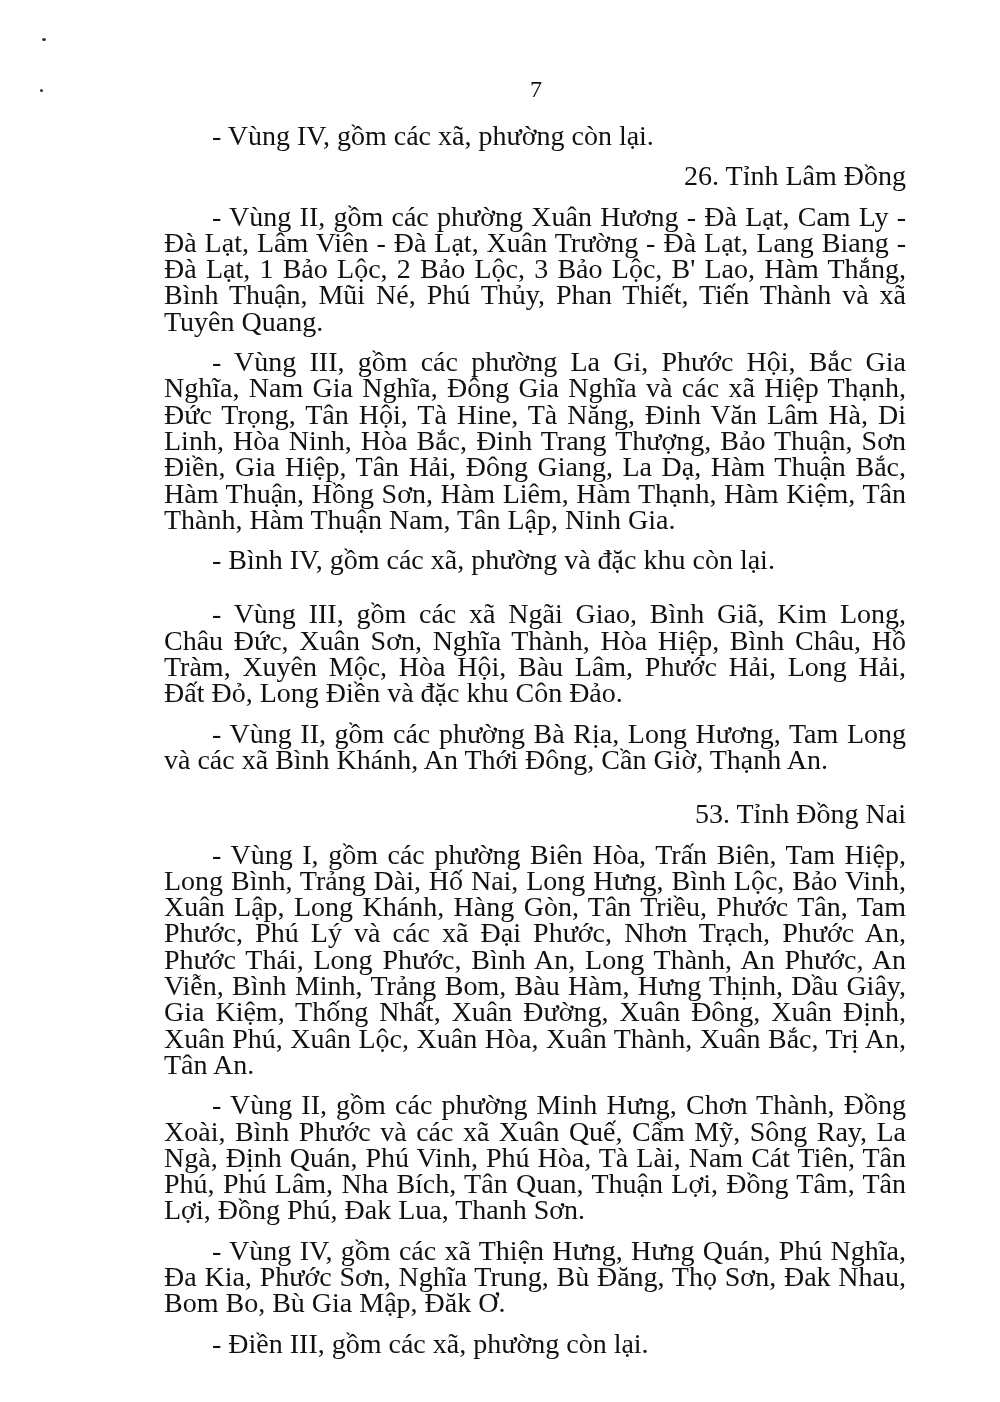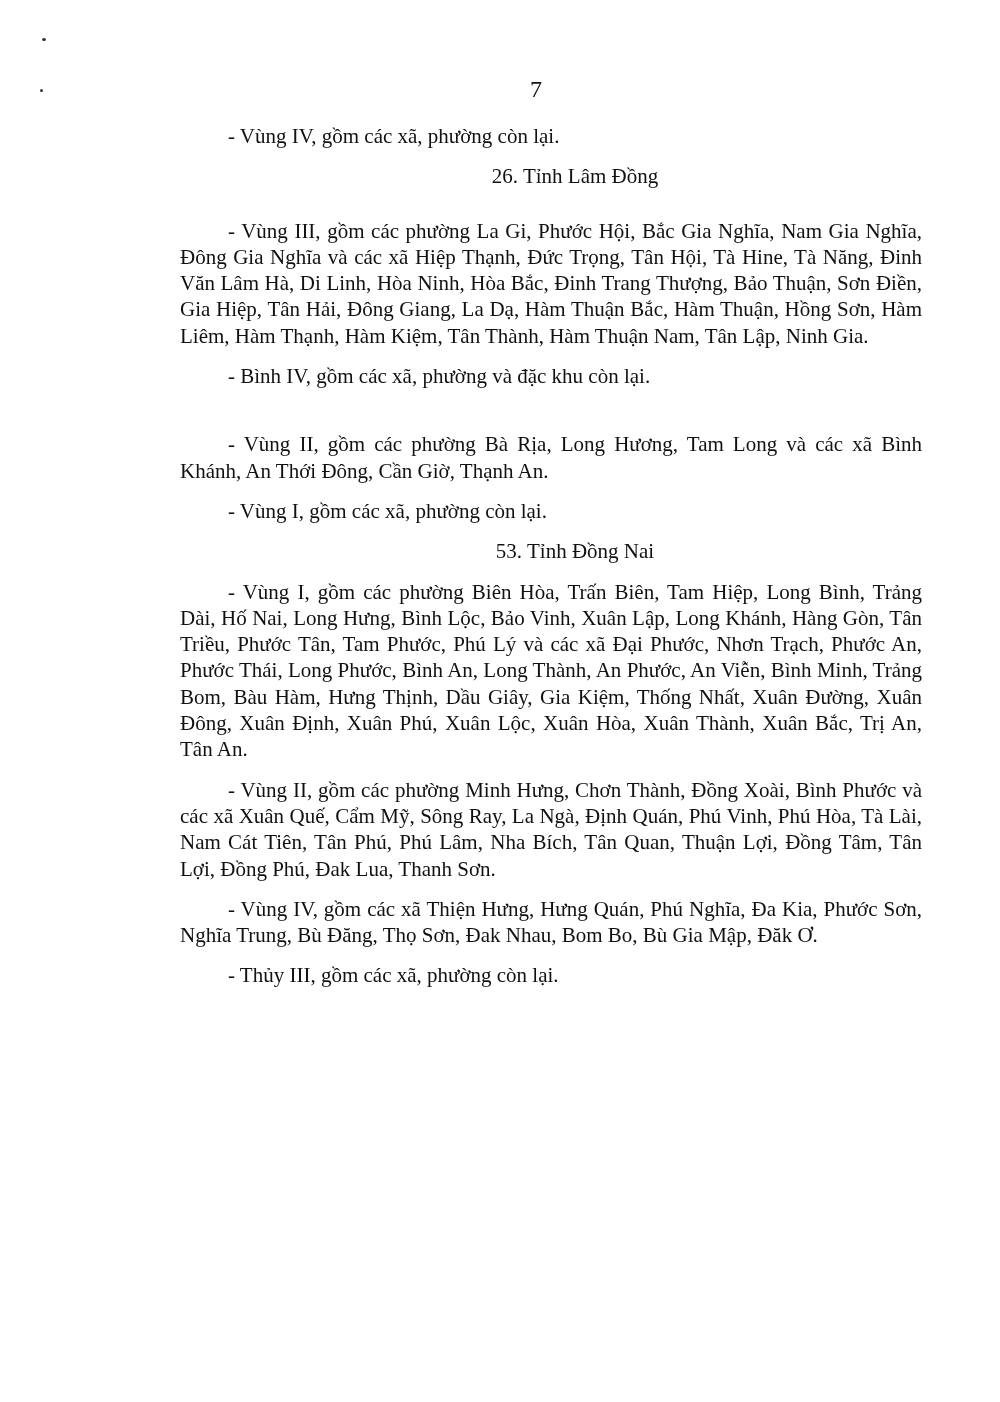--- a/index.html
+++ b/index.html
@@ -25,62 +25,63 @@
       left: 0;
       width: 1000px;
       top: 76px;
       text-align: center;
       font-size: 24px;
       padding-left: 72px;
       box-sizing: border-box;
     }
     .content {
       position: absolute;
-      left: 180px;
+      left: 164px;
       top: 123px;
       width: 742px;
-      font-size: 21px;
+      font-size: 28px;
       line-height: 26.3px;
     }
     .para {
       margin: 0;
       text-align: justify;
       text-indent: 48px;
     }
     .para.heading {
-      text-align: center;
+      text-align: right;
     }
     .sp-small { height: 14px; }
   </style>
 </head>
 <body>
 
 <span class="speck" style="left:42px;top:38px;width:4px;height:3px;"></span>
 <span class="speck" style="left:40px;top:89px;width:3px;height:3px;"></span>
 
 <div class="page-number">7</div>
 
 <div class="content">
   <p class="para">- Vùng IV, gồm các xã, phường còn lại.</p>
   <div class="sp-small"></div>
   <p class="para heading">26. Tỉnh Lâm Đồng</p>
   <div class="sp-small"></div>
+  <p class="para">- Vùng II, gồm các phường Xuân Hương - Đà Lạt, Cam Ly - Đà Lạt, Lâm Viên - Đà Lạt, Xuân Trường - Đà Lạt, Lang Biang - Đà Lạt, 1 Bảo Lộc, 2 Bảo Lộc, 3 Bảo Lộc, B' Lao, Hàm Thắng, Bình Thuận, Mũi Né, Phú Thủy, Phan Thiết, Tiến Thành và xã Tuyên Quang.</p>
   <div class="sp-small"></div>
   <p class="para">- Vùng III, gồm các phường La Gi, Phước Hội, Bắc Gia Nghĩa, Nam Gia Nghĩa, Đông Gia Nghĩa và các xã Hiệp Thạnh, Đức Trọng, Tân Hội, Tà Hine, Tà Năng, Đinh Văn Lâm Hà, Di Linh, Hòa Ninh, Hòa Bắc, Đinh Trang Thượng, Bảo Thuận, Sơn Điền, Gia Hiệp, Tân Hải, Đông Giang, La Dạ, Hàm Thuận Bắc, Hàm Thuận, Hồng Sơn, Hàm Liêm, Hàm Thạnh, Hàm Kiệm, Tân Thành, Hàm Thuận Nam, Tân Lập, Ninh Gia.</p>
   <div class="sp-small"></div>
   <p class="para">- Bình IV, gồm các xã, phường và đặc khu còn lại.</p>
   <div class="sp-small"></div>
   <div class="sp-small"></div>
+  <p class="para">- Vùng III, gồm các xã Ngãi Giao, Bình Giã, Kim Long, Châu Đức, Xuân Sơn, Nghĩa Thành, Hòa Hiệp, Bình Châu, Hồ Tràm, Xuyên Mộc, Hòa Hội, Bàu Lâm, Phước Hải, Long Hải, Đất Đỏ, Long Điền và đặc khu Côn Đảo.</p>
   <div class="sp-small"></div>
   <p class="para">- Vùng II, gồm các phường Bà Rịa, Long Hương, Tam Long và các xã Bình Khánh, An Thới Đông, Cần Giờ, Thạnh An.</p>
   <div class="sp-small"></div>
-  <p class="para">- Vùng I, gồm các xã, phường còn lại.</p>
   <div class="sp-small"></div>
   <p class="para heading">53. Tỉnh Đồng Nai</p>
   <div class="sp-small"></div>
   <p class="para">- Vùng I, gồm các phường Biên Hòa, Trấn Biên, Tam Hiệp, Long Bình, Trảng Dài, Hố Nai, Long Hưng, Bình Lộc, Bảo Vinh, Xuân Lập, Long Khánh, Hàng Gòn, Tân Triều, Phước Tân, Tam Phước, Phú Lý và các xã Đại Phước, Nhơn Trạch, Phước An, Phước Thái, Long Phước, Bình An, Long Thành, An Phước, An Viễn, Bình Minh, Trảng Bom, Bàu Hàm, Hưng Thịnh, Dầu Giây, Gia Kiệm, Thống Nhất, Xuân Đường, Xuân Đông, Xuân Định, Xuân Phú, Xuân Lộc, Xuân Hòa, Xuân Thành, Xuân Bắc, Trị An, Tân An.</p>
   <div class="sp-small"></div>
   <p class="para">- Vùng II, gồm các phường Minh Hưng, Chơn Thành, Đồng Xoài, Bình Phước và các xã Xuân Quế, Cẩm Mỹ, Sông Ray, La Ngà, Định Quán, Phú Vinh, Phú Hòa, Tà Lài, Nam Cát Tiên, Tân Phú, Phú Lâm, Nha Bích, Tân Quan, Thuận Lợi, Đồng Tâm, Tân Lợi, Đồng Phú, Đak Lua, Thanh Sơn.</p>
   <div class="sp-small"></div>
   <p class="para">- Vùng IV, gồm các xã Thiện Hưng, Hưng Quán, Phú Nghĩa, Đa Kia, Phước Sơn, Nghĩa Trung, Bù Đăng, Thọ Sơn, Đak Nhau, Bom Bo, Bù Gia Mập, Đăk Ơ.</p>
   <div class="sp-small"></div>
-  <p class="para">- Thủy III, gồm các xã, phường còn lại.</p>
+  <p class="para">- Điền III, gồm các xã, phường còn lại.</p>
 </div>
 
 </body></html>

